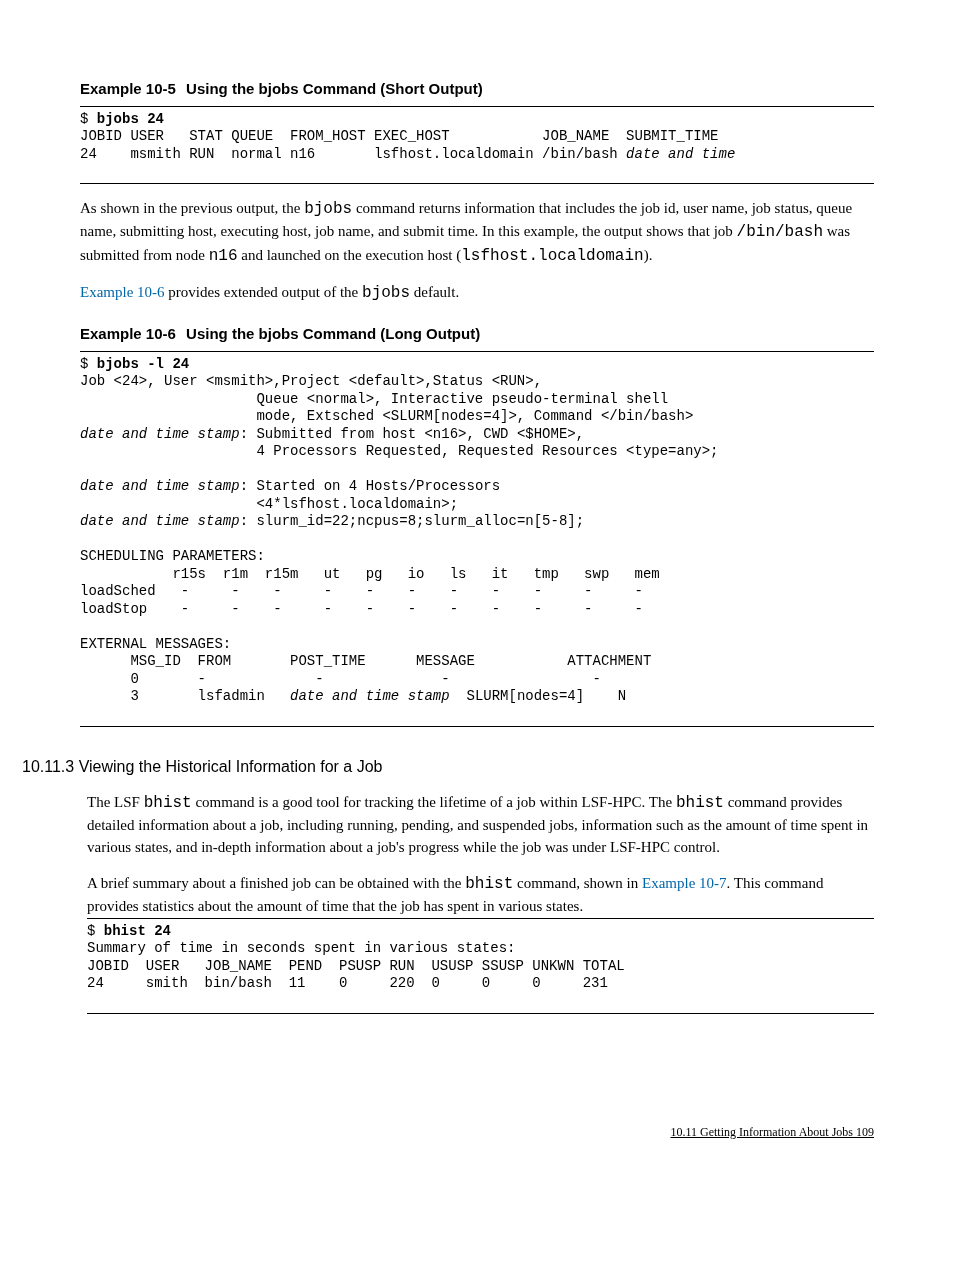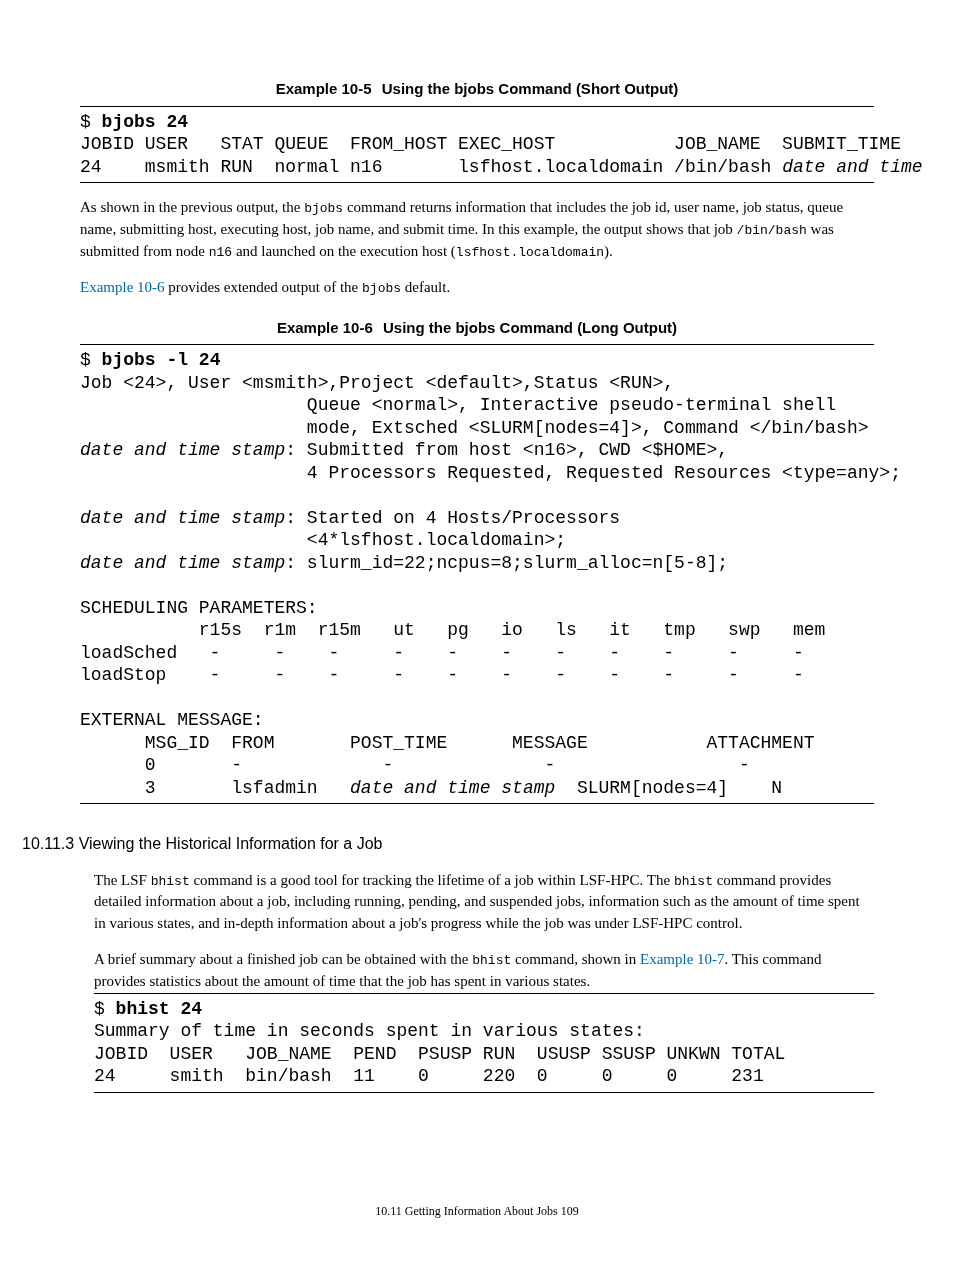--- a/index.html
+++ b/index.html
@@ -12,63 +12,63 @@
     padding: 60px 80px 40px 80px;
     max-width: 954px;
     box-sizing: border-box;
   }
   .example-title {
     font-family: Helvetica, Arial, sans-serif;
     font-weight: bold;
     font-size: 15px;
     margin-bottom: 6px;
     margin-top: 18px;
-    text-align: center;
   }
   .example-title .num {
     margin-right: 6px;
   }
   pre.code {
     font-family: "Courier New", Courier, monospace;
-    font-size: 18px;
+    font-size: 14px;
     white-space: pre;
     margin: 0 0 12px 0;
-    padding: 4px 0 4px 0;
+    padding: 4px 0 20px 0;
     border-top: 1px solid #000;
     border-bottom: 1px solid #000;
     line-height: 1.25;
   }
   pre.code b { font-weight: bold; }
   pre.code i { font-style: italic; }
   .body-p {
     margin: 14px 0 0 0;
   }
   .mono {
     font-family: "Courier New", Courier, monospace;
-    font-size: 13px;
+    font-size: 16px;
   }
   a.link {
     color: #0066AA;
     text-decoration: none;
   }
   h2.section {
     font-family: Helvetica, Arial, sans-serif;
     font-weight: normal;
     font-size: 16px;
     margin: 28px 0 6px -58px;
   }
   .indent {
-    margin-left: 14px;
+    margin-left: 7px;
   }
   .footer {
     font-family: "Palatino Linotype", "Book Antiqua", Palatino, serif;
     font-size: 12px;
-    text-align: center;
+    text-align: right;
     margin-top: 110px;
     color: #000;
+    text-decoration: underline;
   }
 </style>
 </head>
 <body>
 
 <div class="example-title">
   <span class="num">Example 10-5</span>
   <span>Using the bjobs Command (Short Output)</span>
 </div>
 
@@ -98,21 +98,21 @@
 <span></span>
 <i>date and time stamp</i><span>: Started on 4 Hosts/Processors</span>
 <span>                     &lt;4*lsfhost.localdomain&gt;;</span>
 <i>date and time stamp</i><span>: slurm_id=22;ncpus=8;slurm_alloc=n[5-8];</span>
 <span></span>
 <span>SCHEDULING PARAMETERS:</span>
 <span>           r15s  r1m  r15m   ut   pg   io   ls   it   tmp   swp   mem</span>
 <span>loadSched   -     -    -     -    -    -    -    -    -     -     -</span>
 <span>loadStop    -     -    -     -    -    -    -    -    -     -     -</span>
 <span></span>
-<span>EXTERNAL MESSAGE:</span>
+<span>EXTERNAL MESSAGES:</span>
 <span>      MSG_ID  FROM       POST_TIME      MESSAGE           ATTACHMENT</span>
 <span>      0       -             -              -                 -</span>
 <span>      3       lsfadmin   </span><i>date and time stamp</i><span>  SLURM[nodes=4]    N</span></pre>
 
 <h2 class="section">10.11.3  Viewing the Historical Information for a Job</h2>
 
 <div class="indent">
 
 <p class="body-p">
   <span>The LSF </span><span class="mono">bhist</span><span> command is a good tool for tracking the lifetime of a job within LSF-HPC. The </span><span class="mono">bhist</span><span> command provides detailed information about a job, including running, pending, and suspended jobs, information such as the amount of time spent in various states, and in-depth information about a job's progress while the job was under LSF-HPC control.</span>

